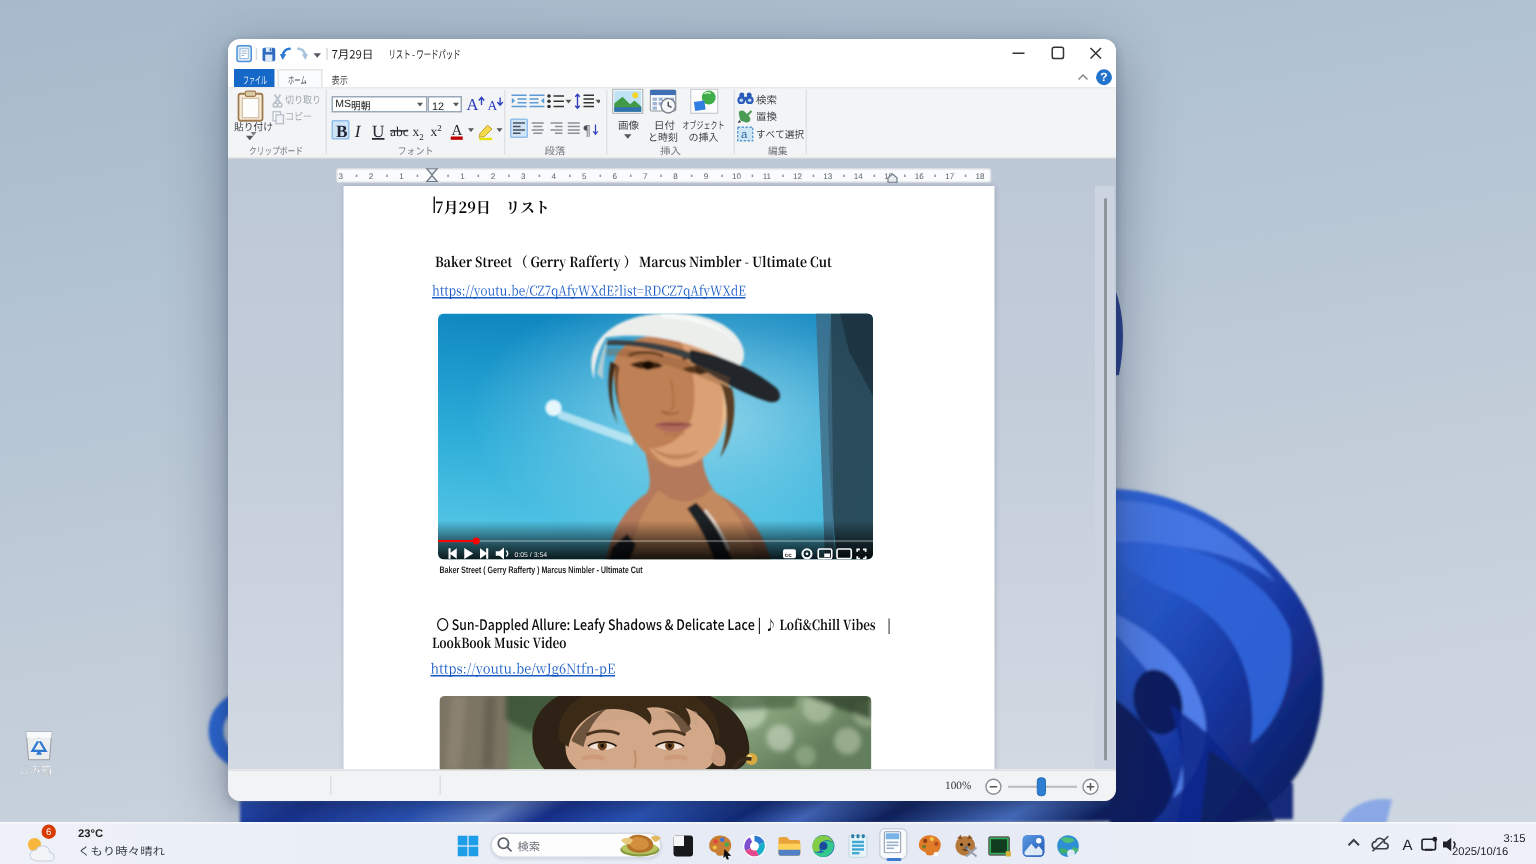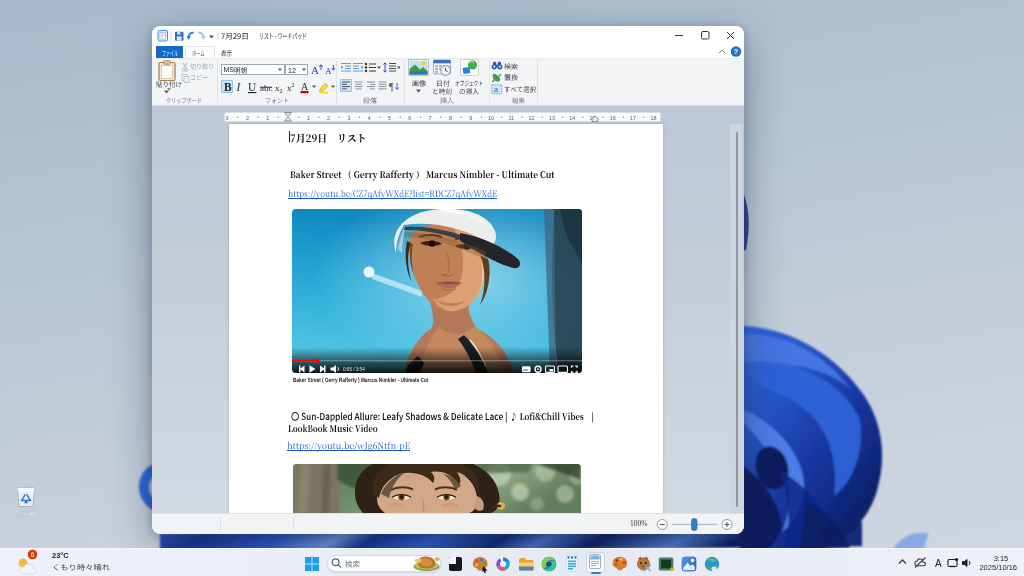--- a/index.html
+++ b/index.html
@@ -761,13 +761,13 @@
 <g stroke="#1f2328" stroke-width="1.1" fill="none">
 <rect x="52" y="5.5" width="9" height="7" rx="1.2"></rect>
       <path d="M54 12.5 L59 12.5" stroke-width="1.4"></path>
 </g>
 <circle cx="60.5" cy="5.5" r="1.6" fill="#1f2328" stroke="none"></circle>
 <g stroke="#1f2328" stroke-width="1" fill="none">
 <path d="M66.5 7.5 L68.5 7.5 L71 5.5 L71 12.5 L68.5 10.5 L66.5 10.5 Z" fill="#1f2328"></path>
 <path d="M73 7 C74.2 8.2 74.2 9.8 73 11"></path>
 </g>
 </svg>
-<div class="abs" style="left:985px;top:553.5px;width:32px;text-align:center;font-family:'Liberation Sans';font-size:7.5px;color:#1f2328;">3:15</div>
-<div class="abs" style="left:968px;top:563px;width:49px;text-align:right;font-family:'Liberation Sans';font-size:7.5px;color:#1f2328;">2025/10/16</div>
+<div class="abs" style="left:985px;top:553.5px;width:32px;text-align:right;font-family:'Liberation Sans';font-size:7.5px;color:#1f2328;">3:15</div>
+<div class="abs" style="left:968px;top:563px;width:49px;text-align:left;font-family:'Liberation Sans';font-size:7.5px;color:#1f2328;">2025/10/16</div>
 </body></html>

